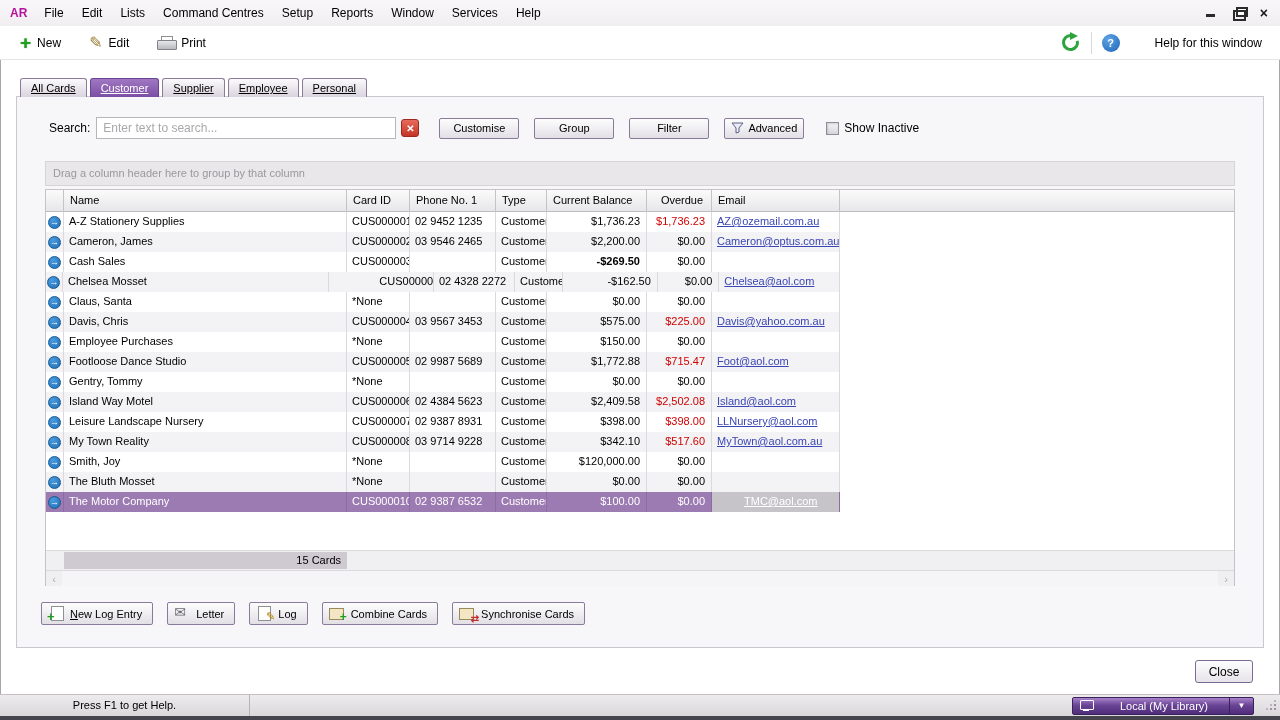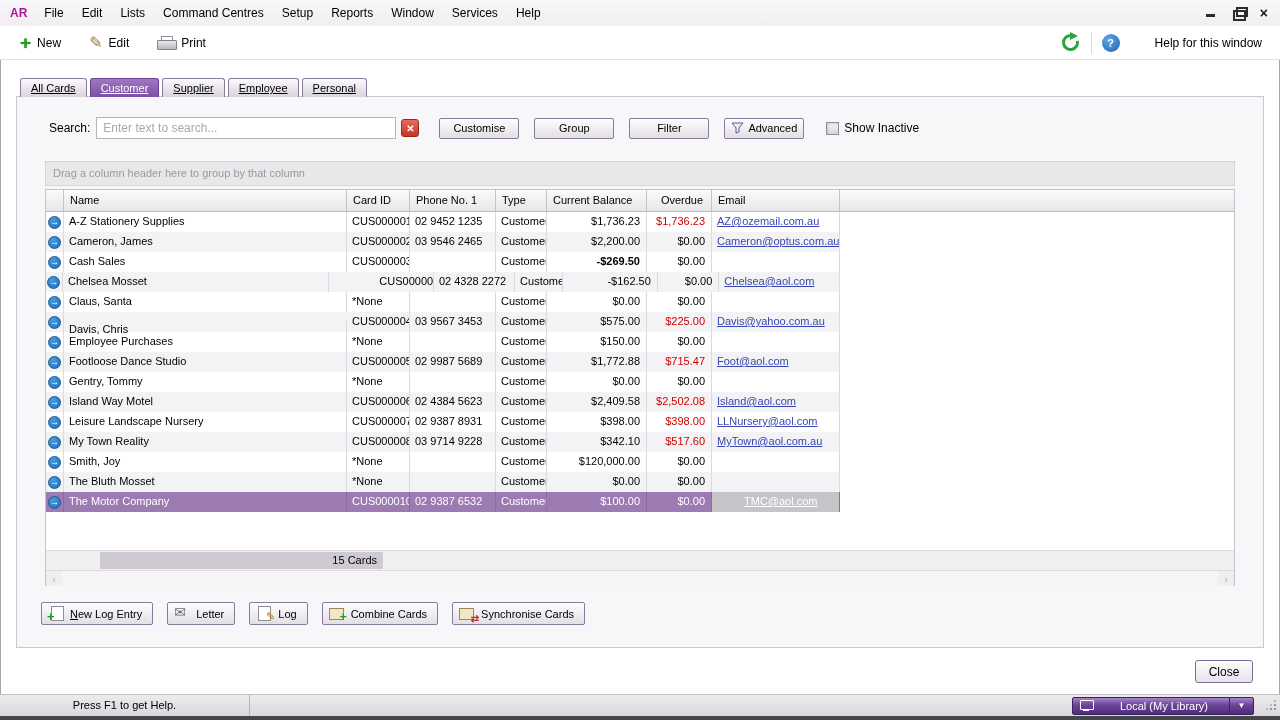--- a/index.html
+++ b/index.html
@@ -65,21 +65,21 @@
   .td { height:20px; line-height:19px; padding-left:5px; border-right:1px solid #dbd9dd; overflow:hidden; white-space:nowrap; }
   .trow.selected .td { border-right-color:#8d6ba3; }
   .td.num { text-align:right; padding-right:6px; padding-left:0; }
   .td.c-arrow { display:flex; align-items:center; justify-content:center; padding-left:0; }
   .row-arrow { width:13px; height:13px; border-radius:50%; background:radial-gradient(circle at 35% 30%, #4a9ade, #1e6fb8); border:1px solid #15588f; color:#fff; font-size:9px; font-weight:bold; line-height:11px; text-align:center; display:inline-block; }
   .red { color:#d10000; }
   .trow a { color:#3a46b4; text-decoration:underline; }
   .trow.selected a { color:#fff; }
   .trow.selected .td.c-email { background:#c7c4c9;padding-left:32px; }
   .summary-bar { flex:none; height:20px; background:#f0eff1; border-top:1px solid #dcdadd; position:relative; }
-  .summary-box { position:absolute; left:18px; top:1px; width:283px; height:17px; background:#cfc9d2; font-size:11px; line-height:17px; text-align:right; padding-right:6px;margin-left:36px; }
+  .summary-box { position:absolute; left:18px; top:1px; width:283px; height:17px; background:#cfc9d2; font-size:11px; line-height:17px; text-align:right; padding-right:6px; }
   .hscroll { flex:none; height:16px; background:#f5f4f6; border-top:1px solid #dcdadd; display:flex; justify-content:space-between; align-items:center; }
   .scroll-arrow { width:16px; height:15px; color:#b0aeb4; font-size:11px; display:flex; align-items:center; justify-content:center; background:#efeef0; }
 
   
   .actions-row { position:absolute; top:505px; left:24px; display:flex; gap:14px; }
   .action-btn { height:23px; padding:0 10px 0 6px; font-size:11px; font-family:"Liberation Sans",sans-serif; background:linear-gradient(#fdfdfd,#e2dfe5); border:1px solid #8a7b9c; border-radius:2px; display:flex; align-items:center; gap:5px; cursor:default; }
   .action-btn:first-child .action-label::first-letter { text-decoration:underline; }
   .aico { width:17px; height:15px; position:relative; display:inline-block; flex:none; }
   .ico-new-log-entry-icon::before { content:""; position:absolute; top:0; left:3px; width:11px; height:13px; background:#fff; border:1px solid #8f8f94; }
   .ico-new-log-entry-icon::after { content:"+"; position:absolute; left:-1px; bottom:-3px; color:#1f9d1f; font-size:13px; font-weight:bold; }
@@ -262,21 +262,21 @@
             <div class="td" style="width: 86px;"></div>
             <div class="td" style="width: 51px;">Customer</div>
             <div class="td num" style="width: 100px;">$0.00</div>
             <div class="td num" style="width: 65px;">$0.00</div>
             <div class="td c-email" style="width: 128px;"></div>
           </div>
           <div class="trow stripe">
             <div class="td c-arrow" style="width: 18px;">
               <span class="row-arrow">→</span>
             </div>
-            <div class="td" style="width: 283px; margin-top: 8px;">Davis, Chris</div>
+            <div class="td" style="width: 283px;">Davis, Chris</div>
             <div class="td" style="width: 63px;">CUS000004</div>
             <div class="td" style="width: 86px;">03 9567 3453</div>
             <div class="td" style="width: 51px;">Customer</div>
             <div class="td num" style="width: 100px;">$575.00</div>
             <div class="td num red" style="width: 65px;">$225.00</div>
             <div class="td c-email" style="width: 128px;"><a>Davis@yahoo.com.au</a></div>
           </div>
           <div class="trow">
             <div class="td c-arrow" style="width: 18px;">
               <span class="row-arrow">→</span>

